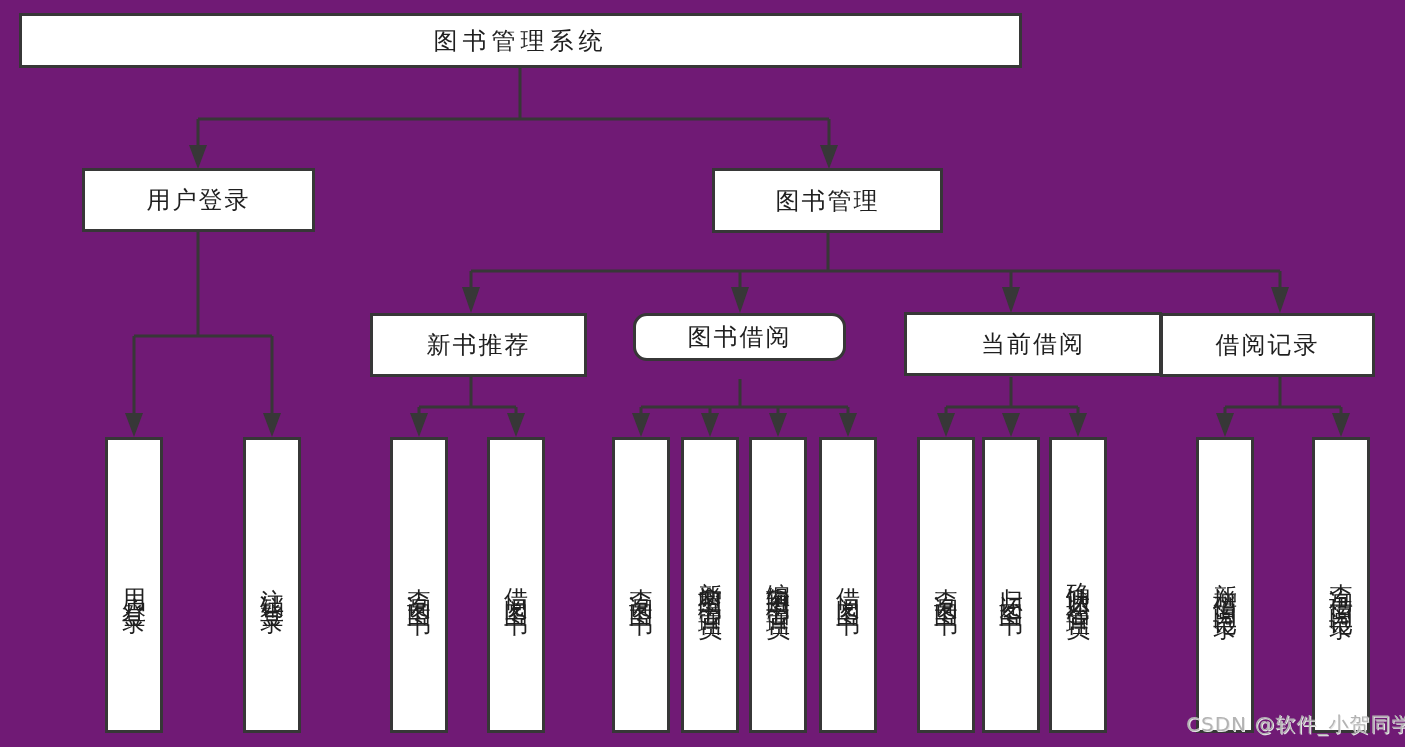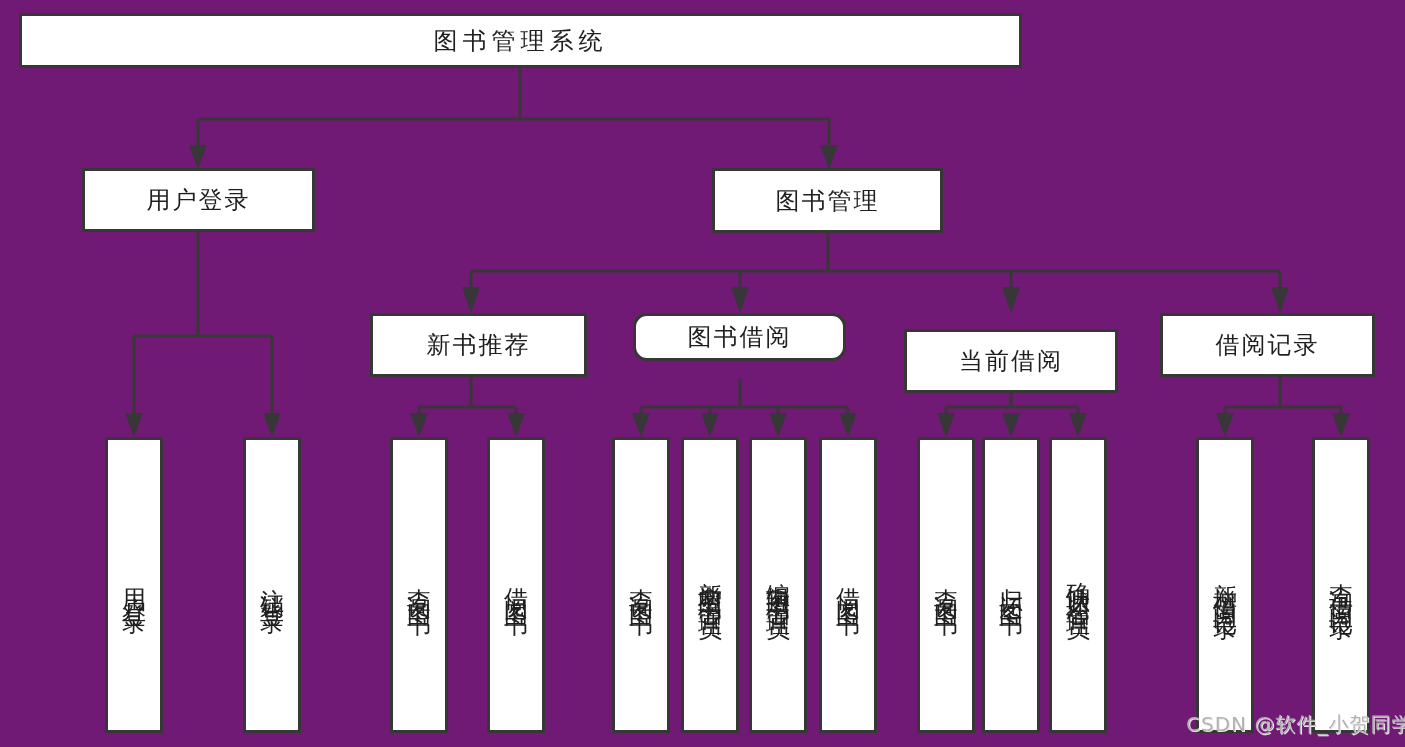--- a/index.html
+++ b/index.html
@@ -93,21 +93,21 @@
              M1225,437 l-9,-24 h18 Z M1341,437 l-9,-24 h18 Z"></path>
   </svg>
 
   <div class="node root" style="left:19px; top:13px; width:1003px; height:55px;">图书管理系统</div>
 
   <div class="node" style="left:82px; top:168px; width:233px; height:64px;">用户登录</div>
   <div class="node" style="left:712px; top:168px; width:231px; height:65px;">图书管理</div>
 
   <div class="node" style="left:363px; top:313px; width:217px; height:64px;margin-left:7px;">新书推荐</div>
   <div class="node" style="left:633px; top:313px; width:213px; height:48px;border-radius:14px;">图书借阅</div>
-  <div class="node" style="left:904px; top:329px; width:214px; height:64px;">当前借阅</div>
+  <div class="node" style="left:904px; top:312px; width:258px; height:64px;">当前借阅</div>
   <div class="node" style="left:1160px; top:313px; width:215px; height:64px;">借阅记录</div>
 
   <div class="leaf sp4" style="left:105px;">
     <span>用户登录</span>
   </div>
   <div class="leaf sp4" style="left:243px;">
     <span>注销登录</span>
   </div>
 
   <div class="leaf sp4" style="left:390px;">

